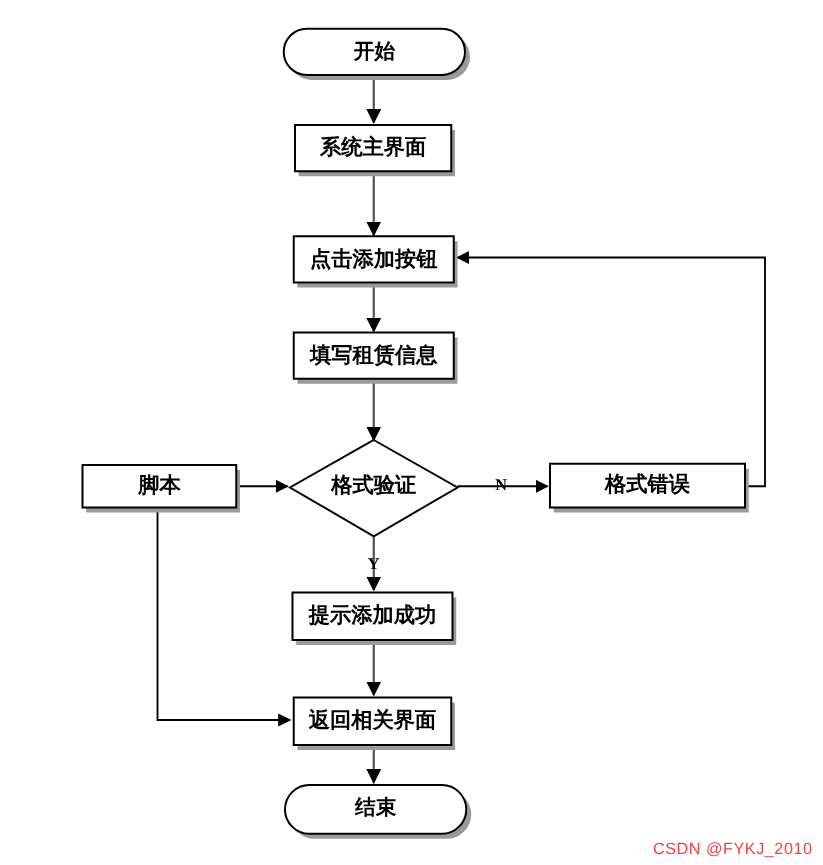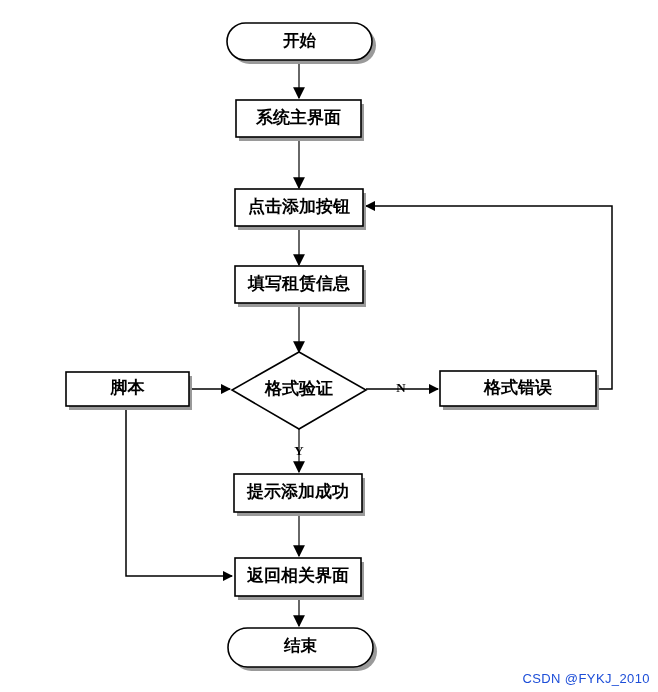--- a/index.html
+++ b/index.html
@@ -58,21 +58,21 @@
     fill: #000000;
     text-anchor: middle;
     dominant-baseline: middle;
   }
   .watermark {
     position: absolute;
     right: 8px;
     bottom: 6px;
     font-family: "Liberation Sans", "DejaVu Sans", sans-serif;
     font-size: 13px;
-    color: #1d4ed8;
+    color: #ef4444;
     letter-spacing: 0.4px;
     white-space: nowrap;
   }
 </style>
 </head>
 <body>
 
 <div id="flow-root">
   <svg width="658" height="692" viewBox="0 0 658 692" xmlns="http://www.w3.org/2000/svg">
     <defs>

